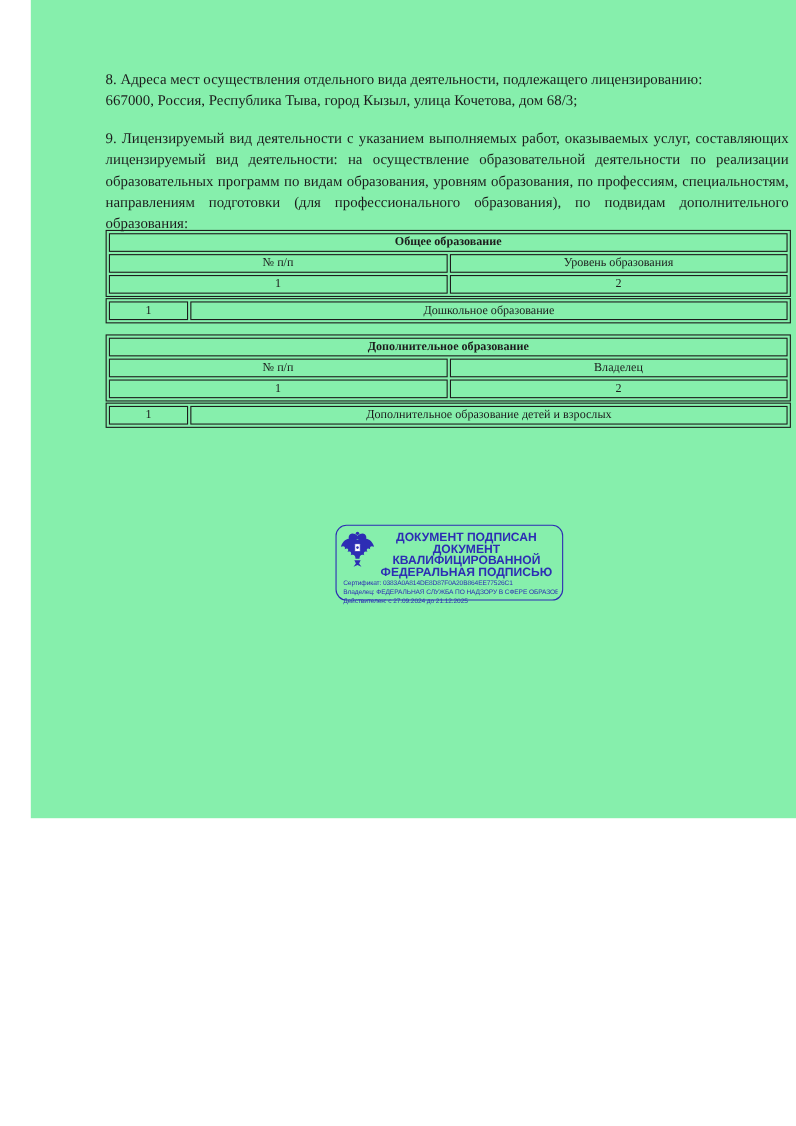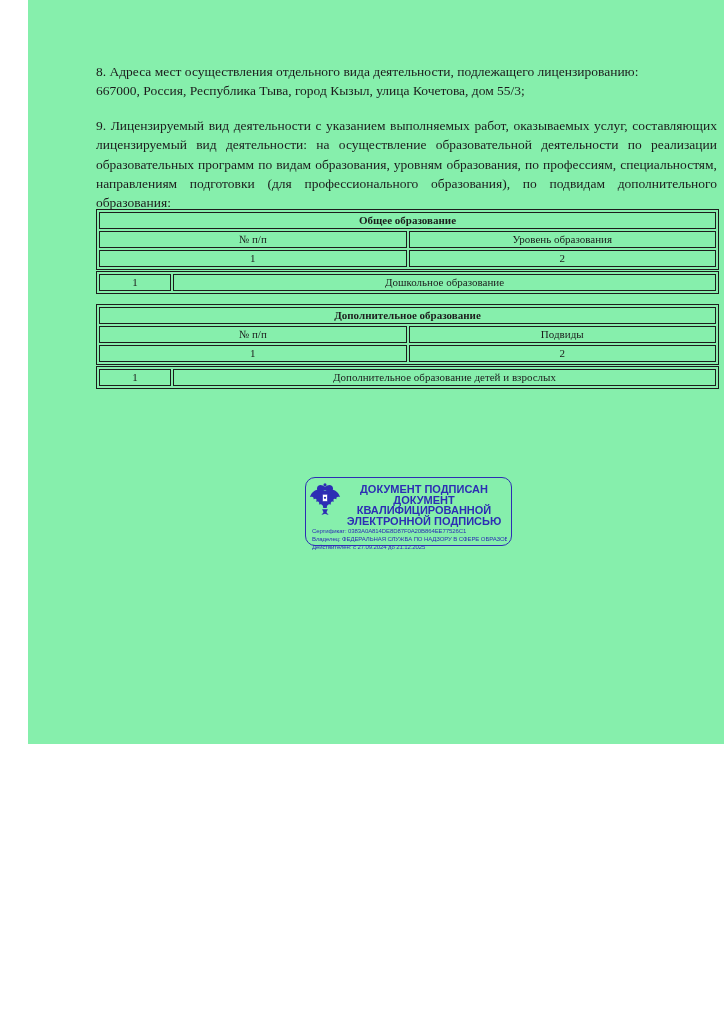--- a/index.html
+++ b/index.html
@@ -83,21 +83,21 @@
     font-size:13px;
   }
 </style>
 </head>
 <body>
 
 <div class="page">
 
   <div class="para" style="top:62px;">
     <div>8. Адреса мест осуществления отдельного вида деятельности, подлежащего лицензированию:</div>
-    <div>667000, Россия, Республика Тыва, город Кызыл, улица Кочетова, дом 55/3;</div>
+    <div>667000, Россия, Республика Тыва, город Кызыл, улица Кочетова, дом 68/3;</div>
   </div>
 
   <div class="para justify" style="top:116px;">9. Лицензируемый вид деятельности с указанием выполняемых работ, оказываемых услуг, составляющих лицензируемый вид деятельности: на осуществление образовательной деятельности по реализации образовательных программ по видам образования, уровням образования, по профессиям, специальностям, направлениям подготовки (для профессионального образования), по подвидам дополнительного образования:</div>
 
   <div class="tbl-group" style="top:209px;">
     <table class="doc">
       <tbody>
           <tr>
         <td colspan="2" class="title-cell">Общее образование</td>
       </tr>
@@ -122,21 +122,21 @@
   </div>
 
   <div class="tbl-group" style="top:304px;">
     <table class="doc">
       <tbody>
           <tr>
         <td colspan="2" class="title-cell">Дополнительное образование</td>
       </tr>
       <tr>
         <td class="c1">№ п/п</td>
-        <td>Подвиды</td>
+        <td>Владелец</td>
       </tr>
       <tr>
         <td class="c1">1</td>
         <td>2</td>
       </tr>
     </tbody>
       </table>
     <table class="doc">
       <tbody>
           <tr>
@@ -158,21 +158,21 @@
             <path d="M22 12 C13 8 4 11 1 21 C4.5 19.5 7 20.5 6 24 C9.5 22 11.5 24 9.5 27.5 C13 26 15 28 13.5 31.5 C17 30 19.5 32 19.5 36 L24.5 36 C24.5 32 27 30 30.5 31.5 C29 28 31 26 34.5 27.5 C32.5 24 34.5 22 38 24 C37 20.5 39.5 19.5 43 21 C40 11 31 8 22 12 z"></path>
             <path d="M18 38 L26 38 L24 42 L27 46 L22 44 L17 46 L20 42 z"></path>
           </g>
           <rect x="18.5" y="17" width="7" height="10" rx="1.2" fill="#fff" stroke="#2d2db4" stroke-width="1"></rect>
           <circle cx="22" cy="22" r="1.6" fill="#2d2db4"></circle>
         </svg>
       </div>
       <div class="stamp-titles">
         <div>ДОКУМЕНТ ПОДПИСАН</div>
         <div>ДОКУМЕНТ КВАЛИФИЦИРОВАННОЙ</div>
-        <div>ЭЛЕКТРОННОЙ ПОДПИСЬЮ</div>
+        <div>ФЕДЕРАЛЬНАЯ ПОДПИСЬЮ</div>
       </div>
     </div>
     <div class="stamp-meta">
       <div>Сертификат: 0383A0A814DE8D87F0A20B864EE77526C1</div>
       <div>Владелец: ФЕДЕРАЛЬНАЯ СЛУЖБА ПО НАДЗОРУ В СФЕРЕ ОБРАЗОВАНИЯ И НАУКИ</div>
       <div>Действителен: с 27.09.2024 до 21.12.2025</div>
     </div>
   </div>
 
 

